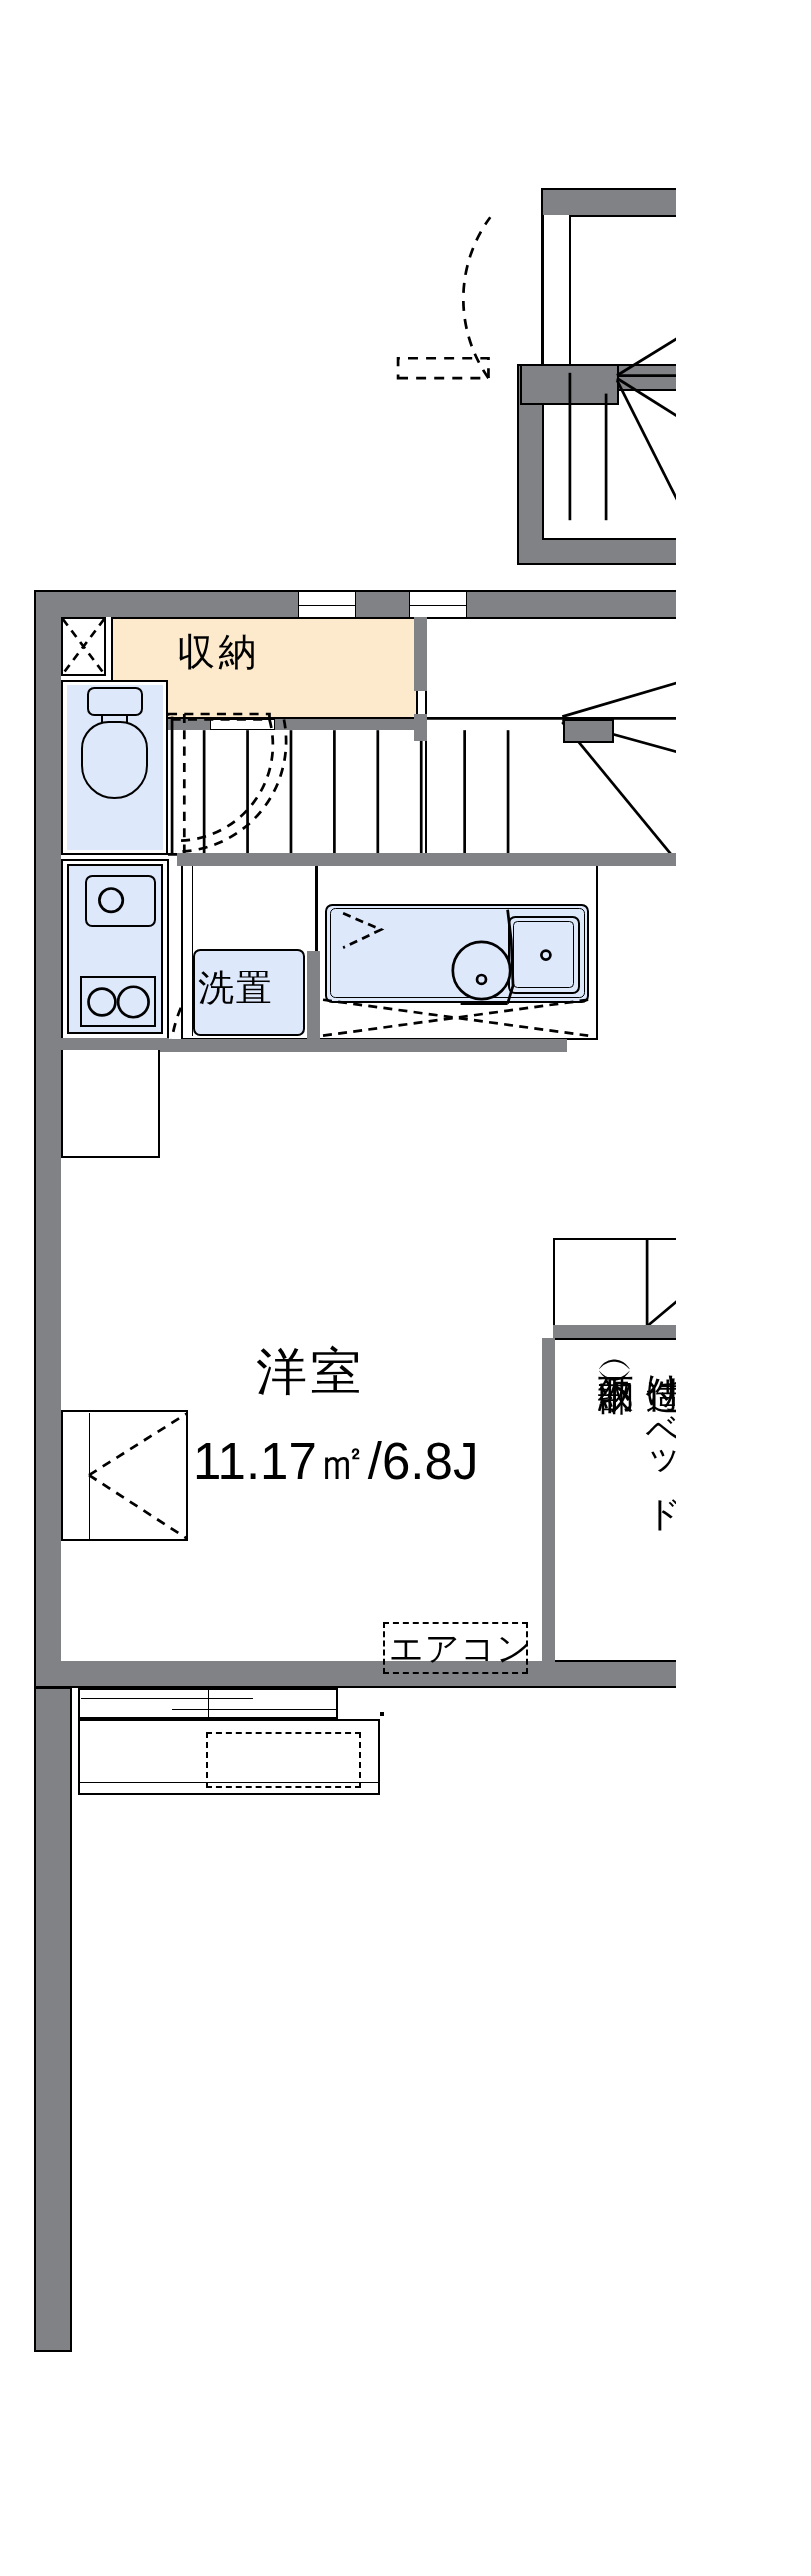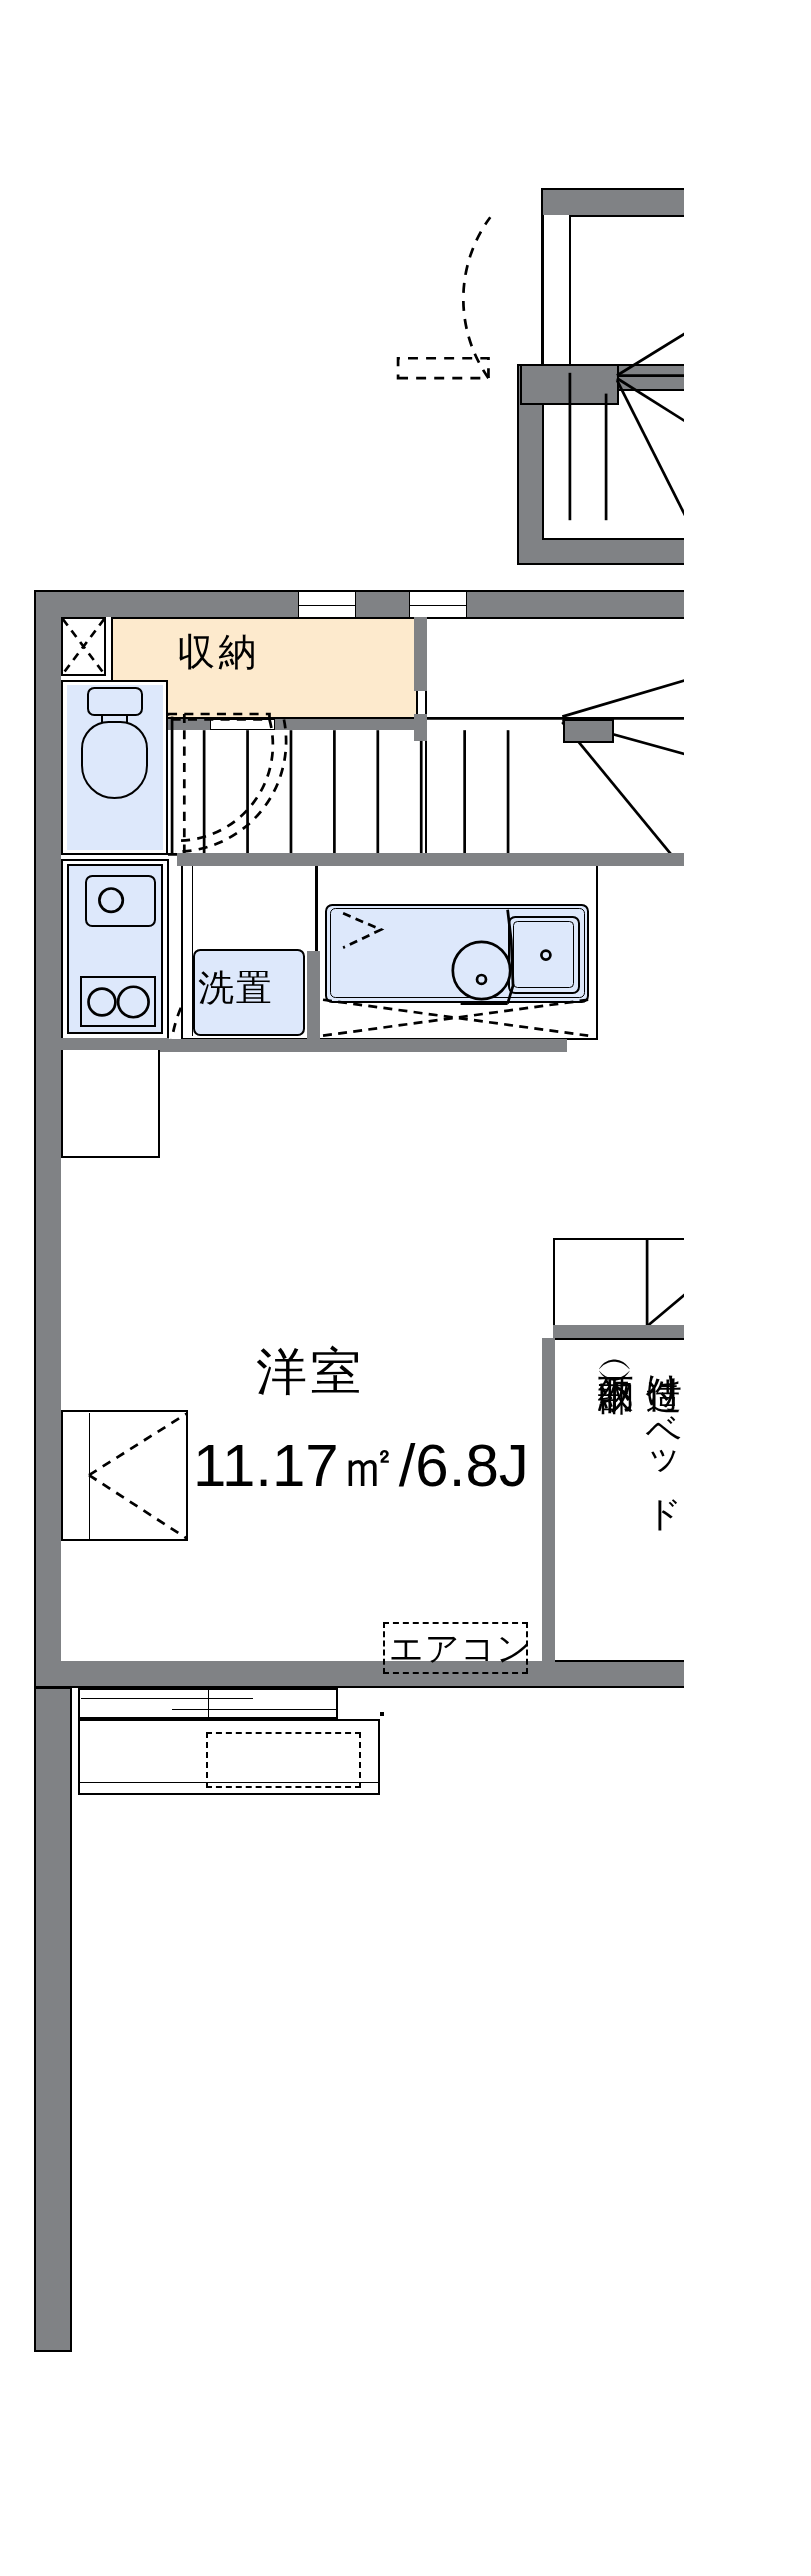--- a/index.html
+++ b/index.html
@@ -1,18 +1,18 @@
 <!DOCTYPE html>
 <html style="font-size:14.5px"><head>
 <meta charset="utf-8">
 <title>Floor Plan</title>
 <style>
   html,body{margin:0;padding:0;background:#ffffff;}
   body{font-family:"Liberation Sans","DejaVu Sans",sans-serif;}
-  #stage{position:relative;width:676px;height:2576px;background:#fff;overflow:hidden;padding-left:8px;}
+  #stage{position:relative;width:676px;height:2576px;background:#fff;overflow:hidden;}
 
   
   .wall{position:absolute;background:#808285;border:2.7px solid #000;box-sizing:border-box;}
   .wall-plain{position:absolute;background:#808285;box-sizing:border-box;}
   .room{position:absolute;background:#ffffff;border:2.7px solid #000;box-sizing:border-box;}
   .thinline{position:absolute;border-top:1.8px solid #000;}
   .vline{position:absolute;border-left:1.8px solid #000;}
   .fixt{position:absolute;background:#dde8fb;border:2.7px solid #000;box-sizing:border-box;}
   .fixt-r{border-radius:7.2px;}
   .storage{position:absolute;background:#fdeacd;border:2.7px solid #000;box-sizing:border-box;}
@@ -184,21 +184,21 @@
       </g>
     </svg>
 
     <div class="wall" style="left:563px;top:719px;width:51px;height:23.5px;"></div>
     <div class="wall-plain" style="left:414px;top:617px;width:12.7px;height:74px;"></div>
     <div class="wall-plain" style="left:414px;top:714px;width:12.7px;height:27px;"></div>
     <div class="wall-plain" style="left:177px;top:853px;width:578px;height:12.7px;"></div>
 
     <div class="wall-plain" style="left:61px;top:1039px;width:506px;height:12.7px;"></div>
     <div class="lbl" style="left:256px;top:1346px;font-size:51px;letter-spacing:3.6px;">洋室</div>
-    <div class="lbl" style="left:193px;top:1436px;font-size:60px;">11.17㎡/6.8J</div>
+    <div class="lbl" style="left:193px;top:1436px;font-size:51px;">11.17㎡/6.8J</div>
 
     <div class="room" style="left:61px;top:1050px;width:99px;height:108px;border-top:none;"></div>
 
     <div class="room" style="left:61px;top:1410px;width:127px;height:131px;"></div>
     <div class="vline" style="left:89px;top:1413px;height:126px;"></div>
     <svg style="left:89px;top:1410px;width:101px;height:132px;" viewBox="0 0 112 146" width="101" height="132">
       <g class="none" stroke-width="3" stroke-dasharray="10,8">
         <line x1="0" y1="72" x2="108" y2="4"></line>
         <line x1="0" y1="72" x2="108" y2="142"></line>
       </g>

